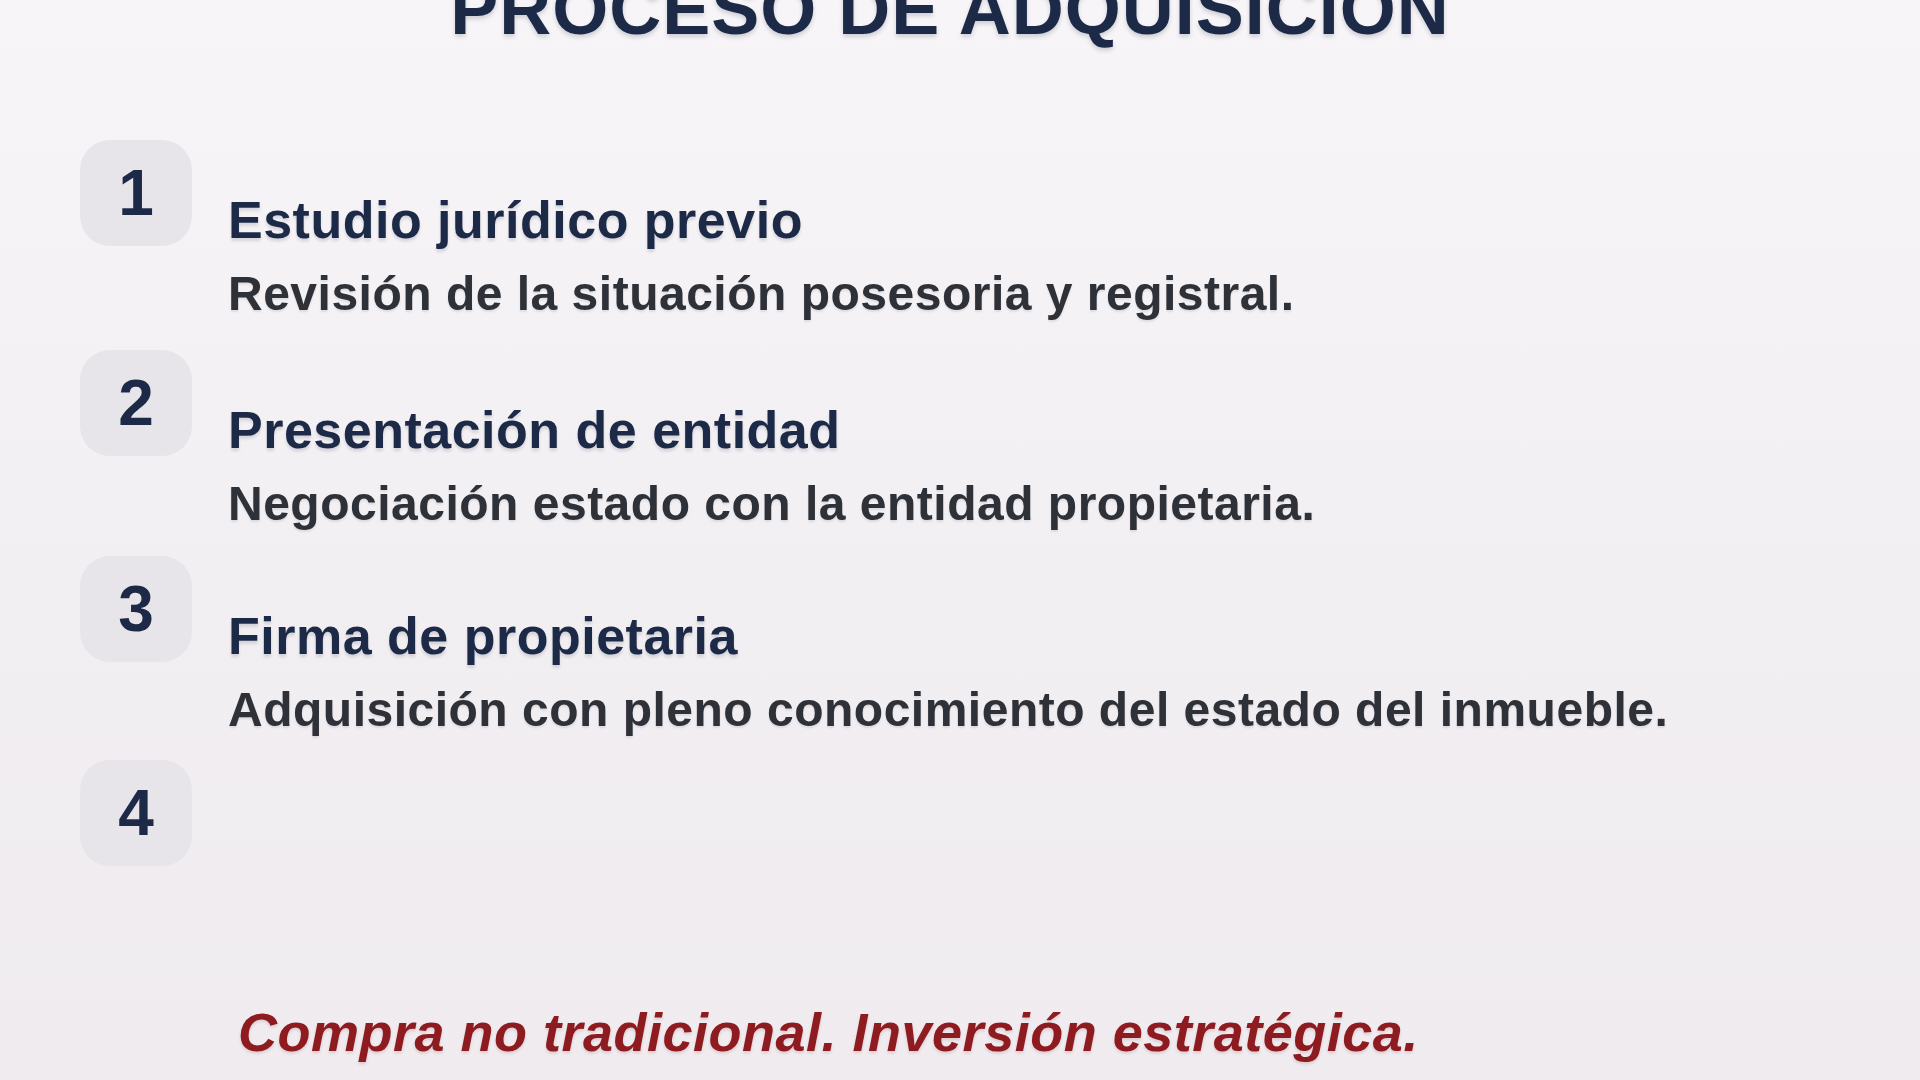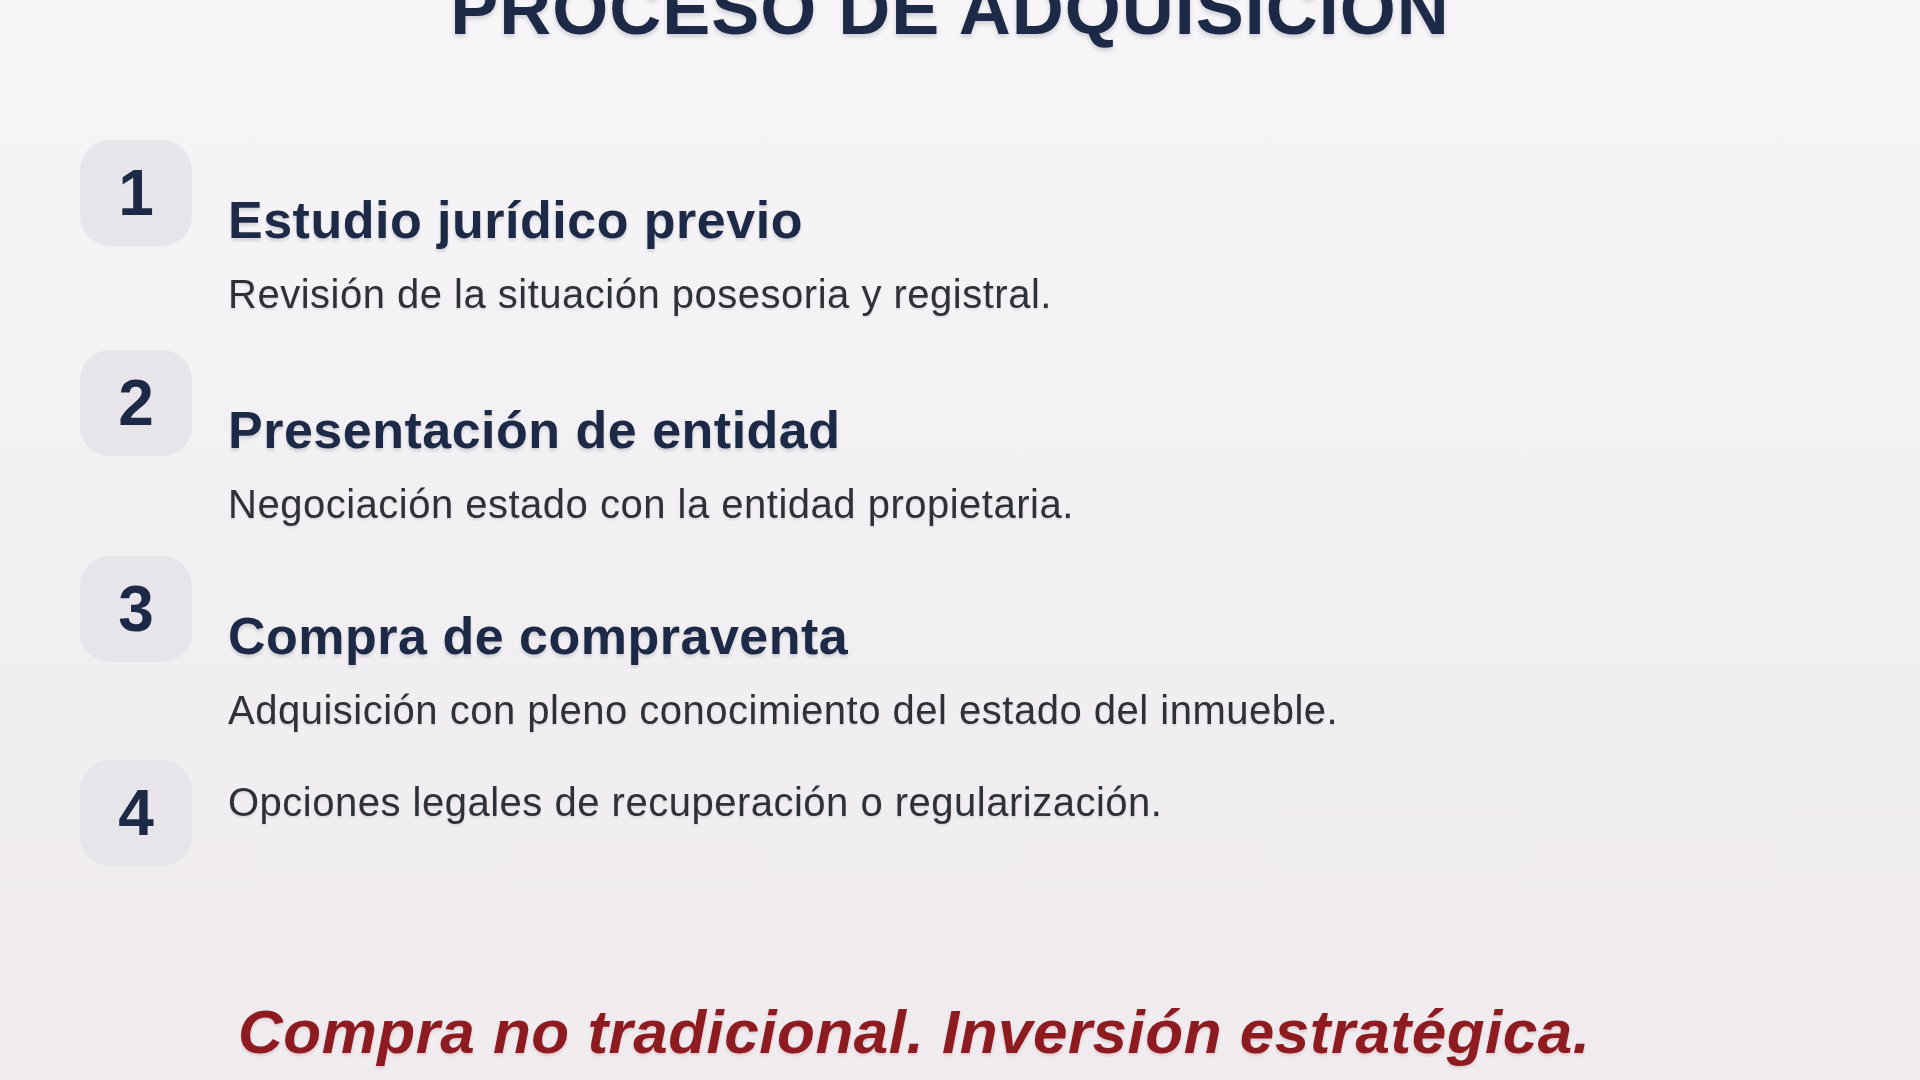--- a/index.html
+++ b/index.html
@@ -65,33 +65,33 @@
     line-height: 64px;
     font-weight: 700;
     letter-spacing: 0.5px;
     color: #1d2a47;
     text-shadow: 0 3px 3px rgba(30, 40, 70, 0.14);
     white-space: nowrap;
     margin-top: 48px;
   }
   .step-desc {
     margin-top: 14px;
-    font-size: 40px;
+    font-size: 48px;
     line-height: 56px;
-    font-weight: 400;
+    font-weight: 700;
     letter-spacing: 0.5px;
     color: #2f3138;
     text-shadow: 0 2px 2px rgba(30, 40, 70, 0.10);
     white-space: nowrap;
   }
   .tagline {
     position: absolute;
     top: 1000px;
     left: 238px;
-    font-size: 62px;
+    font-size: 54px;
     line-height: 64px;
     font-weight: 700;
     font-style: italic;
     letter-spacing: 0.5px;
     color: #8e1b20;
     text-shadow: 0 2px 3px rgba(100, 20, 25, 0.15);
     white-space: nowrap;
   }
 </style>
 </head>
@@ -113,27 +113,26 @@
     <div class="badge">2</div>
     <div class="step-text">
       <div class="step-heading">Presentación de entidad</div>
       <div class="step-desc">Negociación estado con la entidad propietaria.</div>
     </div>
   </div>
 
   <div class="step step-3">
     <div class="badge">3</div>
     <div class="step-text">
-      <div class="step-heading">Compra de compraventa</div>
+      <div class="step-heading">Firma de propietaria</div>
       <div class="step-desc">Adquisición con pleno conocimiento del estado del inmueble.</div>
     </div>
   </div>
 
   <div class="step step-4">
     <div class="badge">4</div>
     <div class="step-text">
-      <div class="step-desc">Opciones legales de recuperación o regularización.</div>
     </div>
   </div>
 
   <div class="tagline">Compra no tradicional. Inversión estratégica.</div>
 
 </div>
 
 </body></html>

